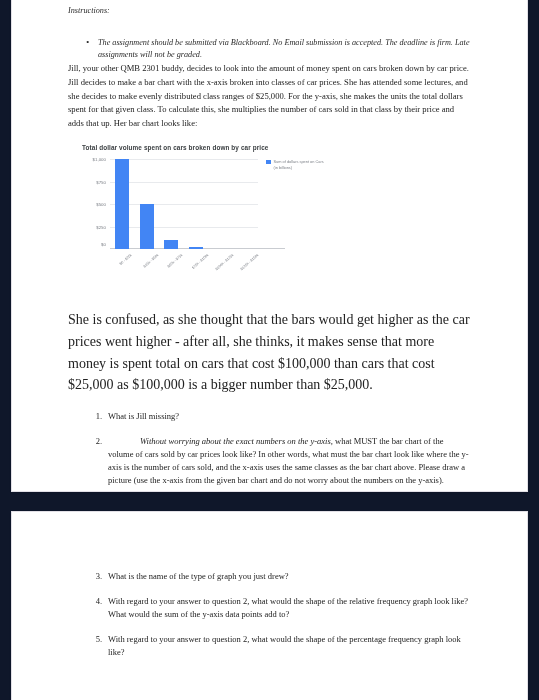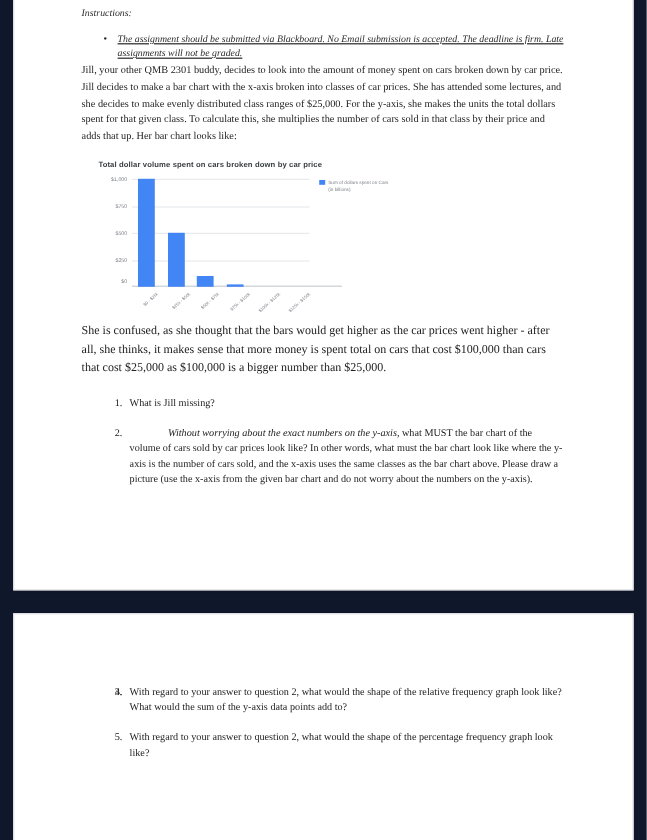--- a/index.html
+++ b/index.html
@@ -44,23 +44,22 @@
   .instructions-label {
     font-style: italic;
     font-size: 8.2px;
     line-height: 1.45;
     padding-top: 12px;
     color: #2b2b2b;
   }
 
   ul.instr-list {
     list-style: none;
-    margin-top: 10px;
+    margin-top: 20px;
     padding-left: 18px;
-    text-decoration: underline;
   }
 
   ul.instr-list li {
     position: relative;
     font-style: italic;
     font-size: 8.2px;
     line-height: 1.5;
     padding-left: 12px;
     margin-bottom: 1px;
     color: #2b2b2b;
@@ -76,23 +75,23 @@
   }
 
   .para {
     font-size: 8.6px;
     line-height: 1.58;
     color: #222;
     text-align: left;
   }
 
   .para-confused {
-    font-size: 10px;
+    font-size: 14px;
     line-height: 1.55;
-    margin-top: 4px;
+    margin-top: 35px;
     color: #222;
   }
 
   
   ol.qlist {
     list-style: none;
     margin-top: 14px;
     padding-left: 18px;
   }
 
@@ -354,20 +353,21 @@
 
     </div>
   </div>
 
   <div class="page page-two">
     <div class="page-inner">
 
       <ol class="qlist" style="margin-top:58px;">
         <li>
           <span class="qnum">3.</span>
+          <span>What is the name of the type of graph you just drew?</span>
         </li>
         <li>
           <span class="qnum">4.</span>
           <span>With regard to your answer to question 2, what would the shape of the relative frequency graph look like? What would the sum of the y-axis data points add to?</span>
         </li>
         <li>
           <span class="qnum">5.</span>
           <span>With regard to your answer to question 2, what would the shape of the percentage frequency graph look like?</span>
         </li>
       </ol>

